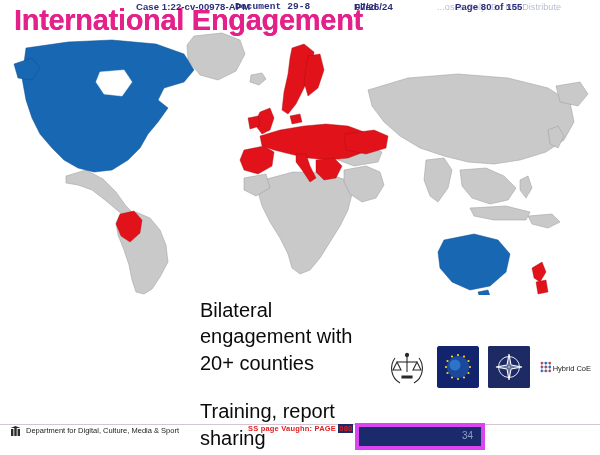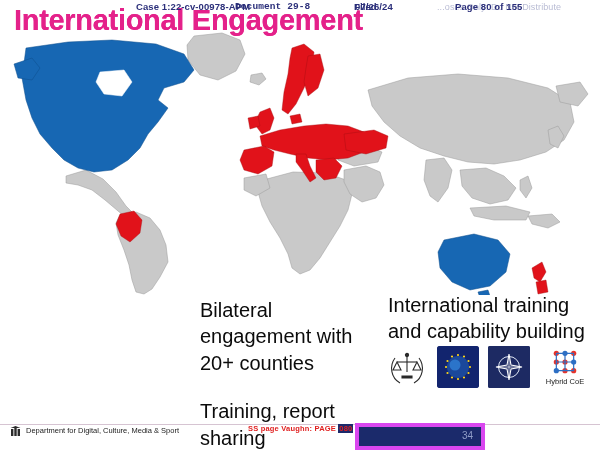--- a/index.html
+++ b/index.html
@@ -56,21 +56,21 @@
   
   .logos{
     position:absolute;left:386px;top:344px;width:212px;height:46px;
     display:flex;align-items:center;gap:9px;z-index:25;
   }
   .logo{width:42px;height:42px;position:relative;flex:0 0 auto;}
 
   .logo-un{background:transparent;}
   .logo-eu{background:#14236b;border-radius:3px;overflow:hidden;}
   .logo-nato{background:#1d2a63;border-radius:2px;overflow:hidden;}
-  .logo-hyb{width:52px;height:44px;display:flex;flex-direction:column;
+  .logo-hyb{width:52px;height:44px;display:flex;flex-direction:row;
     align-items:center;justify-content:center;background:transparent;}
   .hyb-label{font-size:7.5px;color:#222;margin-top:2px;white-space:nowrap;}
 
   
   .footer-rule{
     position:absolute;left:0;top:424px;width:600px;height:1px;
     background:#d6c4d2;z-index:18;
   }
   .footer-brand{
     position:absolute;left:10px;top:426px;z-index:22;
@@ -195,23 +195,20 @@
       </g>
     </svg>
   </div>
 
 
   <div class="col col-mid ontop">
     <div>Bilateral engagement with 20+ counties</div>
     <div class="para2">Training, report sharing</div>
   </div>
 
-  <div class="col col-right">
-    <span>International training and capability building</span>
-  </div>
 
   <div class="logos">
 
     <div class="logo logo-un">
       <svg viewBox="0 0 42 42" width="42" height="42">
         <g stroke="#2b2b2b" stroke-width="1.1" fill="none">
           <path d="M21 10 v16"></path>
           <path d="M11 16 h20"></path>
           <path d="M11 16 l-4 8 h8 z" fill="#fff"></path>
           <path d="M31 16 l-4 8 h8 z" fill="#fff"></path>

